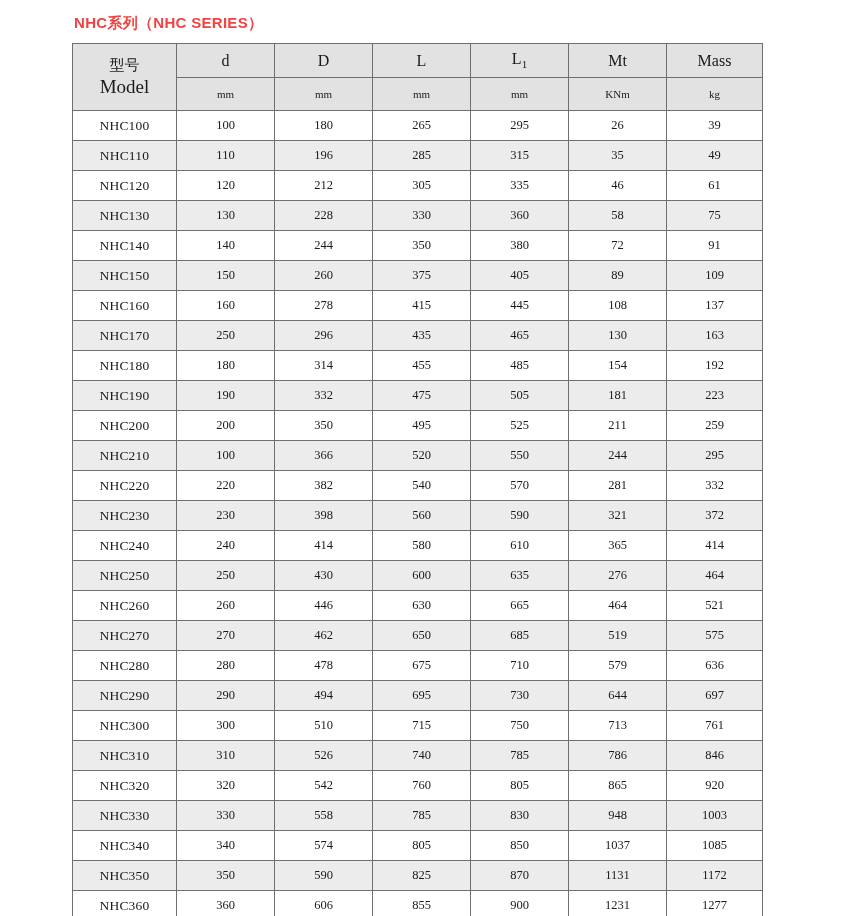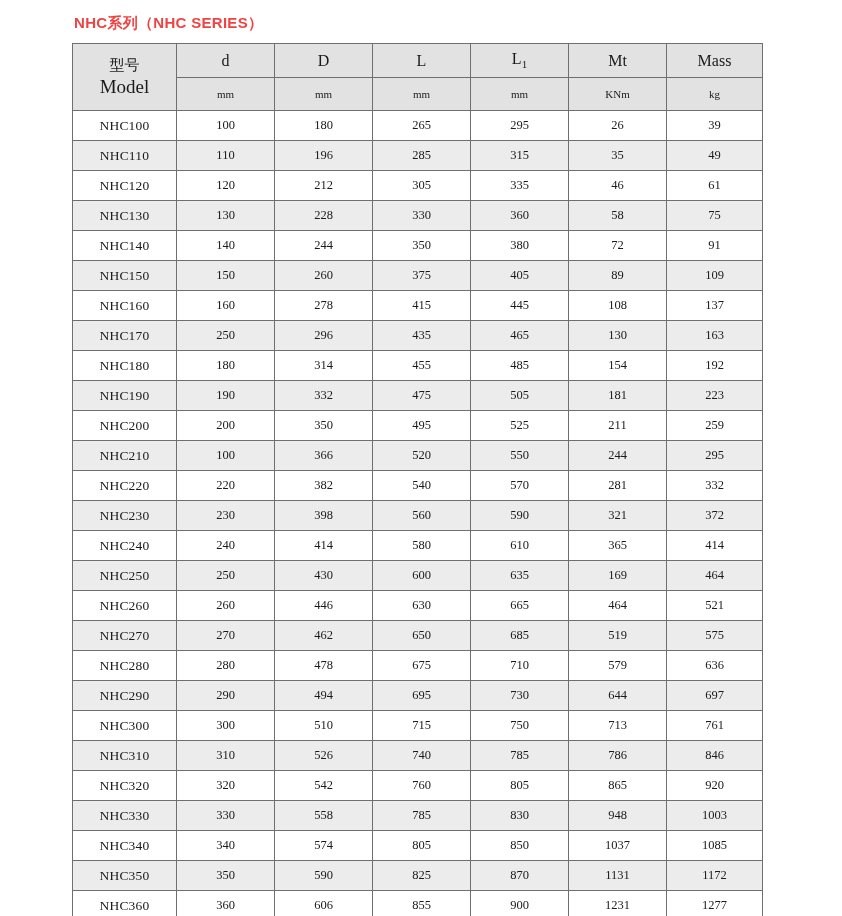--- a/index.html
+++ b/index.html
@@ -276,21 +276,21 @@
           <td class="num">610</td>
           <td class="num">365</td>
           <td class="num">414</td>
         </tr>
         <tr class="alt">
           <td class="model">NHC250</td>
           <td class="num">250</td>
           <td class="num">430</td>
           <td class="num">600</td>
           <td class="num">635</td>
-          <td class="num">169</td>
+          <td class="num">276</td>
           <td class="num">464</td>
         </tr>
         <tr>
           <td class="model">NHC260</td>
           <td class="num">260</td>
           <td class="num">446</td>
           <td class="num">630</td>
           <td class="num">665</td>
           <td class="num">464</td>
           <td class="num">521</td>

